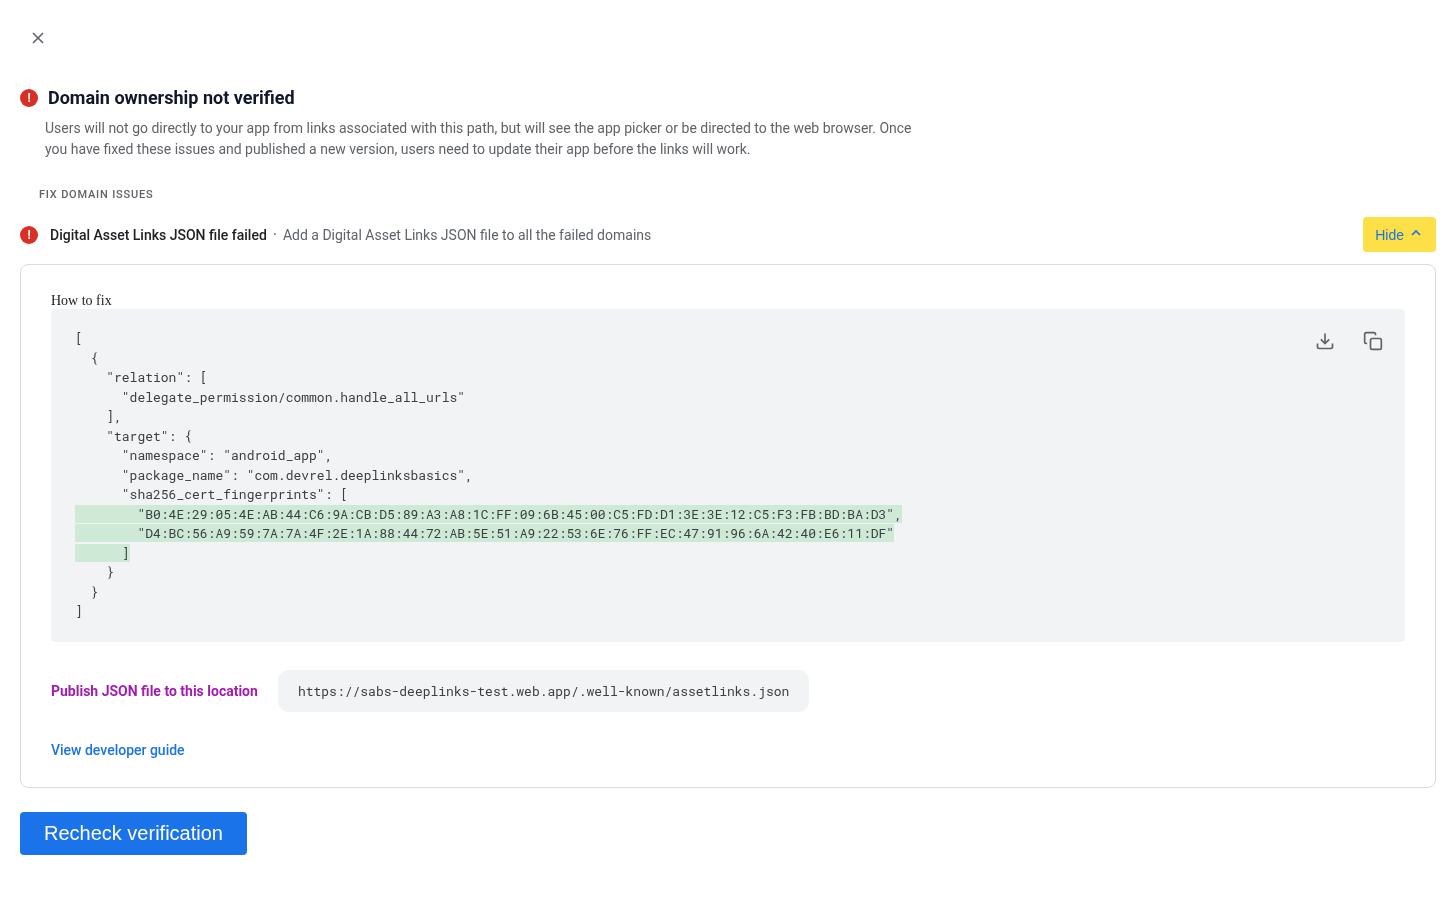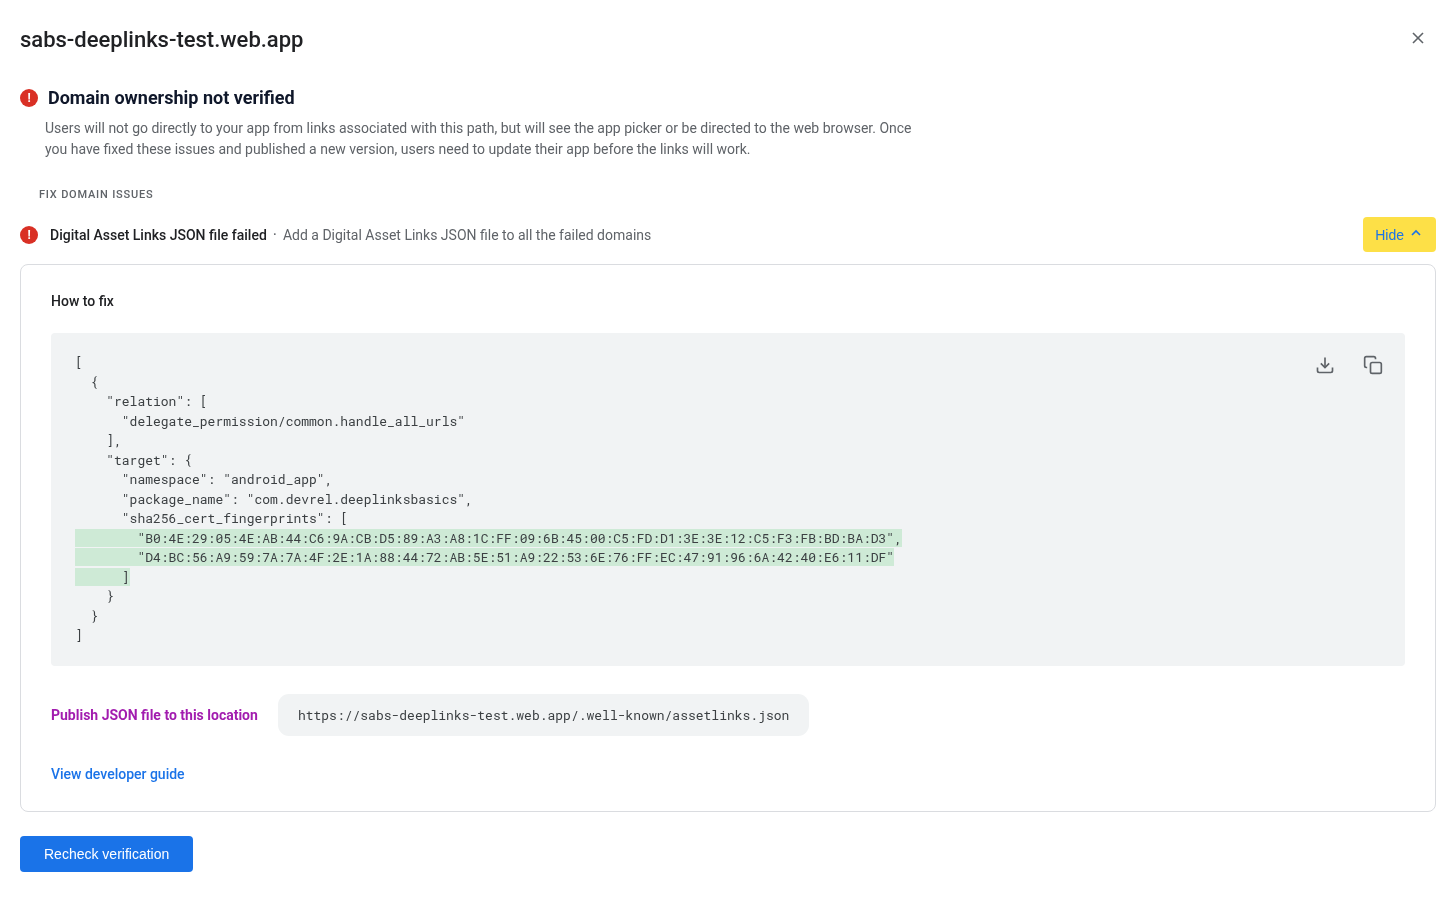--- a/index.html
+++ b/index.html
@@ -138,21 +138,22 @@
       border: 1px solid #dadce0;
       border-radius: 8px;
       padding: 28px 30px;
       margin-bottom: 24px;
     }
     
     .howto-title {
       font-size: 14px;
       font-weight: 500;
       color: #202124;
-      margin-bottom: 24px;
+      margin-bottom: 0;
+      font-family: Liberation Serif, serif;
     }
     
     .howto-description {
       font-size: 14px;
       color: #3c4043;
       margin-bottom: 24px;
     }
     
     .code-block {
       background: #f1f3f4;
@@ -220,32 +221,31 @@
       text-decoration: none;
       cursor: pointer;
     }
     
     .recheck-btn {
       background: #1a73e8;
       color: #fff;
       border: none;
       border-radius: 4px;
       padding: 10px 24px;
-      font-size: 14px;
+      font-size: 20px;
       font-weight: 500;
       cursor: pointer;
     }
   </style>
 </head>
 <body>
 
 
 
 <div class="header-row">
-  <h1 class="page-title">sabs-deeplinks-test.web.app</h1>
   <button class="close-btn">
     <span>
       <svg width="20" height="20" viewBox="0 0 24 24" fill="none" stroke="#5f6368" stroke-width="2">
         <line x1="18" y1="6" x2="6" y2="18"></line>
         <line x1="6" y1="6" x2="18" y2="18"></line>
       </svg>
     </span>
   </button>
 </div>
 

